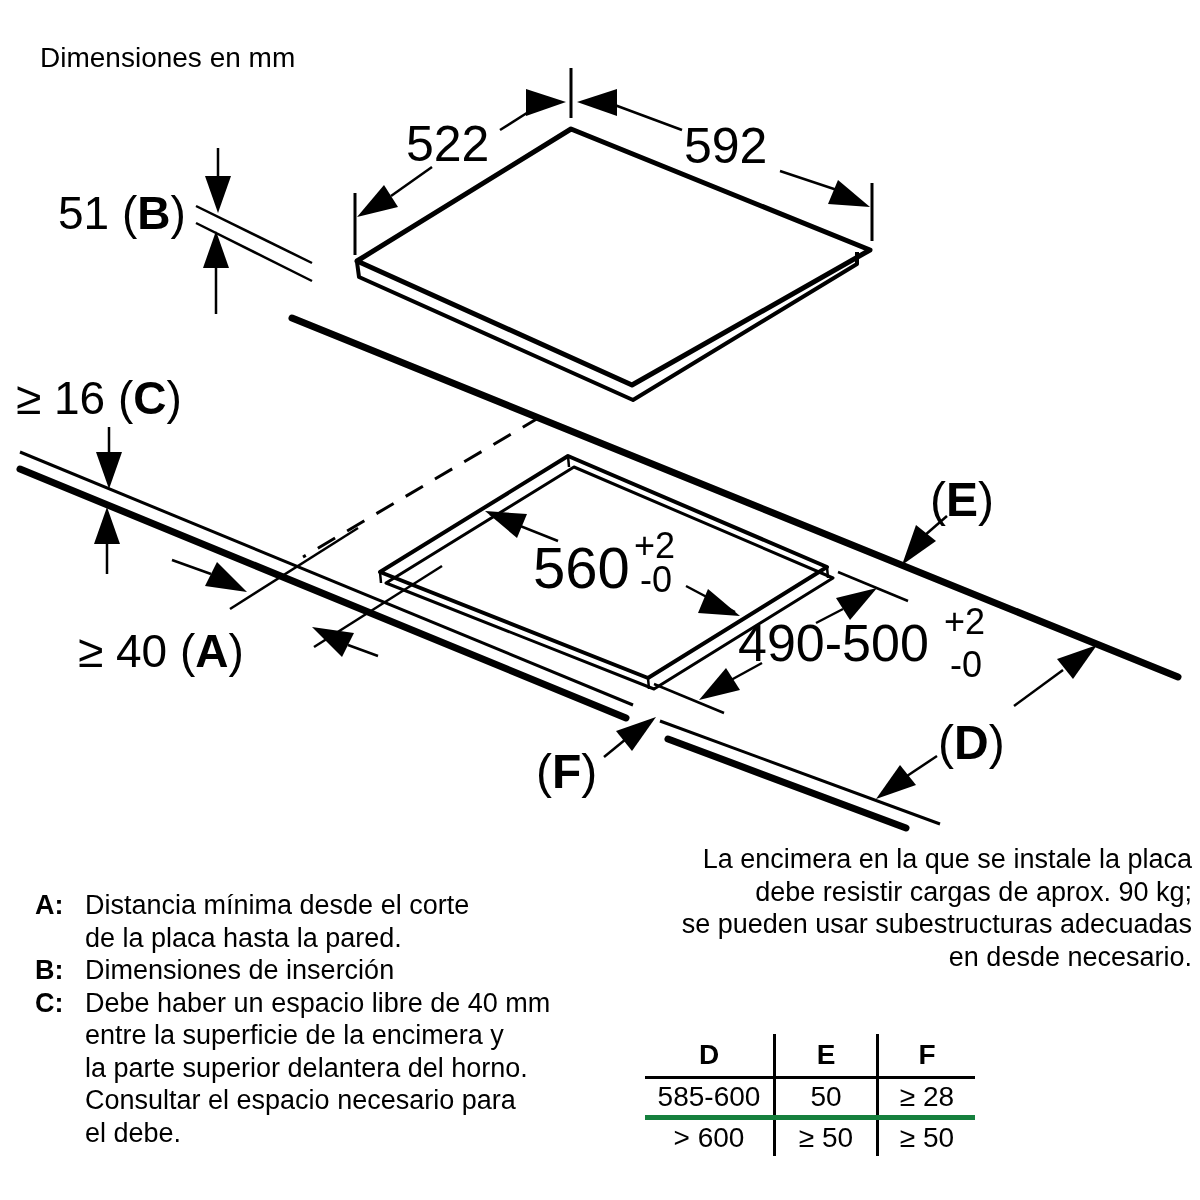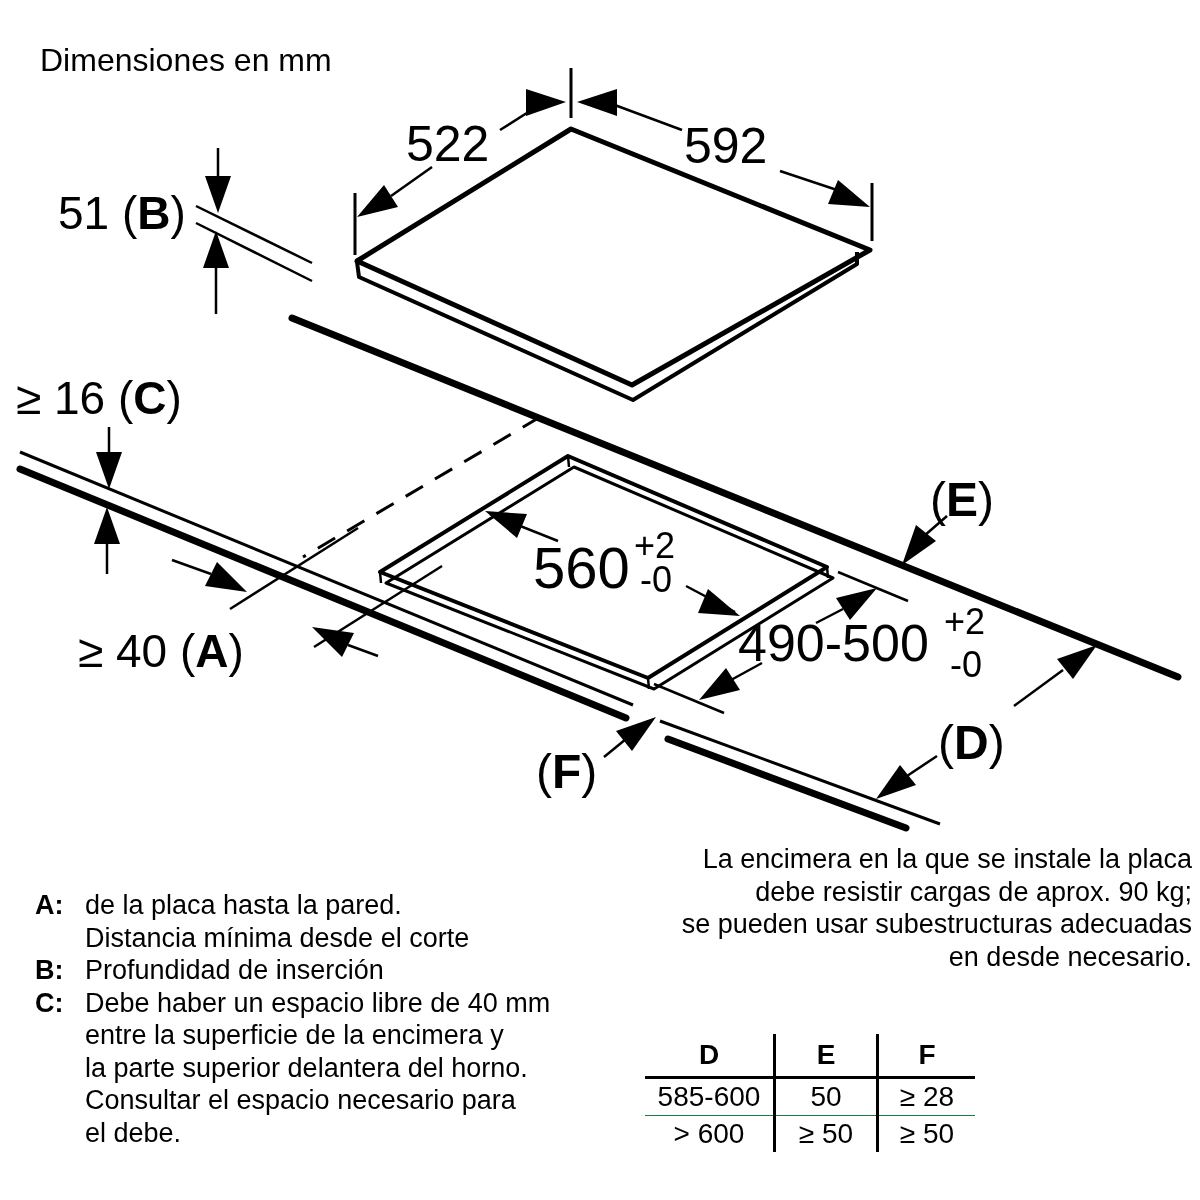--- a/index.html
+++ b/index.html
@@ -3,21 +3,21 @@
 <meta charset="utf-8">
 <style>
   html,body { margin:0; padding:0; background:#fff; }
   .canvas {
     position:relative; width:1200px; height:1200px; overflow:hidden;
     background:#ffffff; color:#000;
     font-family:"Liberation Sans", sans-serif;
   }
   .page-title {
     position:absolute; left:40px; top:42px;
-    font-size:32px; color:#000;
+    font-size:28px; color:#000;
   }
   svg.diagram { position:absolute; left:0; top:0; }
   svg.diagram text { fill:#000; font-family:"Liberation Sans", sans-serif; }
   .dim-num   { font-size:50px; }
   .dim-big   { font-size:58px; }
   .dim-mid   { font-size:52px; }
   .dim-tol   { font-size:36px; }
   .dim-label { font-size:46px; }
   .ref-label { font-size:48px; }
   .bold      { font-weight:bold; }
@@ -40,21 +40,21 @@
     border-collapse:collapse; font-size:28px; color:#000;
   }
   table.spec-table th, table.spec-table td {
     text-align:center; padding:0; font-weight:normal;
   }
   table.spec-table th { font-weight:bold; height:42px; border-bottom:3px solid #000; }
   table.spec-table td { height:36px; }
   .colA { width:128px; border-right:3px solid #000; }
   .colB { width:100px; border-right:3px solid #000; }
   .colC { width:96px; }
-  tr.r1 td { border-bottom:1px solid #15803d; }
+  tr.r1 td { border-bottom:5px solid #15803d; }
 </style>
 </head>
 <body>
 
 <div class="canvas">
 
   <div class="page-title">Dimensiones en mm</div>
 
   <svg class="diagram" width="1200" height="880" viewBox="0 0 1200 880">
 
@@ -173,28 +173,28 @@
       <text class="ref-label" x="536" y="788">
         <tspan>(</tspan><tspan class="bold">F</tspan><tspan>)</tspan>
       </text>
     </g>
   </svg>
 
   <div class="notes">
     <div class="note">
       <span class="note-label">A:</span>
       <div>
+        <div>Distancia mínima desde el corte</div>
         <div>de la placa hasta la pared.</div>
-        <div>Distancia mínima desde el corte</div>
       </div>
     </div>
     <div class="note">
       <span class="note-label">B:</span>
       <div>
-        <div>Profundidad de inserción</div>
+        <div>Dimensiones de inserción</div>
       </div>
     </div>
     <div class="note">
       <span class="note-label">C:</span>
       <div>
         <div>Debe haber un espacio libre de 40 mm</div>
         <div>entre la superficie de la encimera y</div>
         <div>la parte superior delantera del horno.</div>
         <div>Consultar el espacio necesario para</div>
         <div>el debe.</div>

